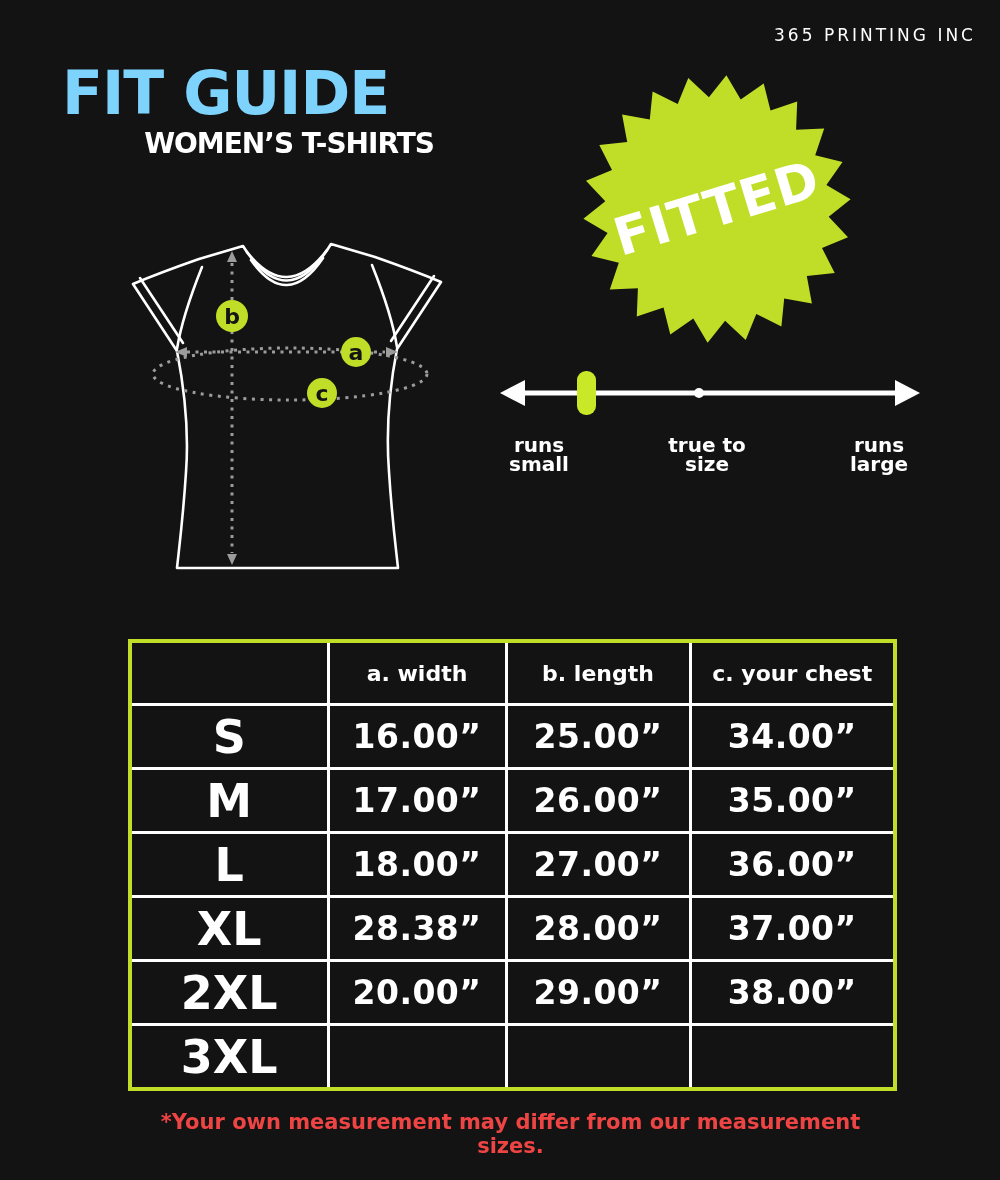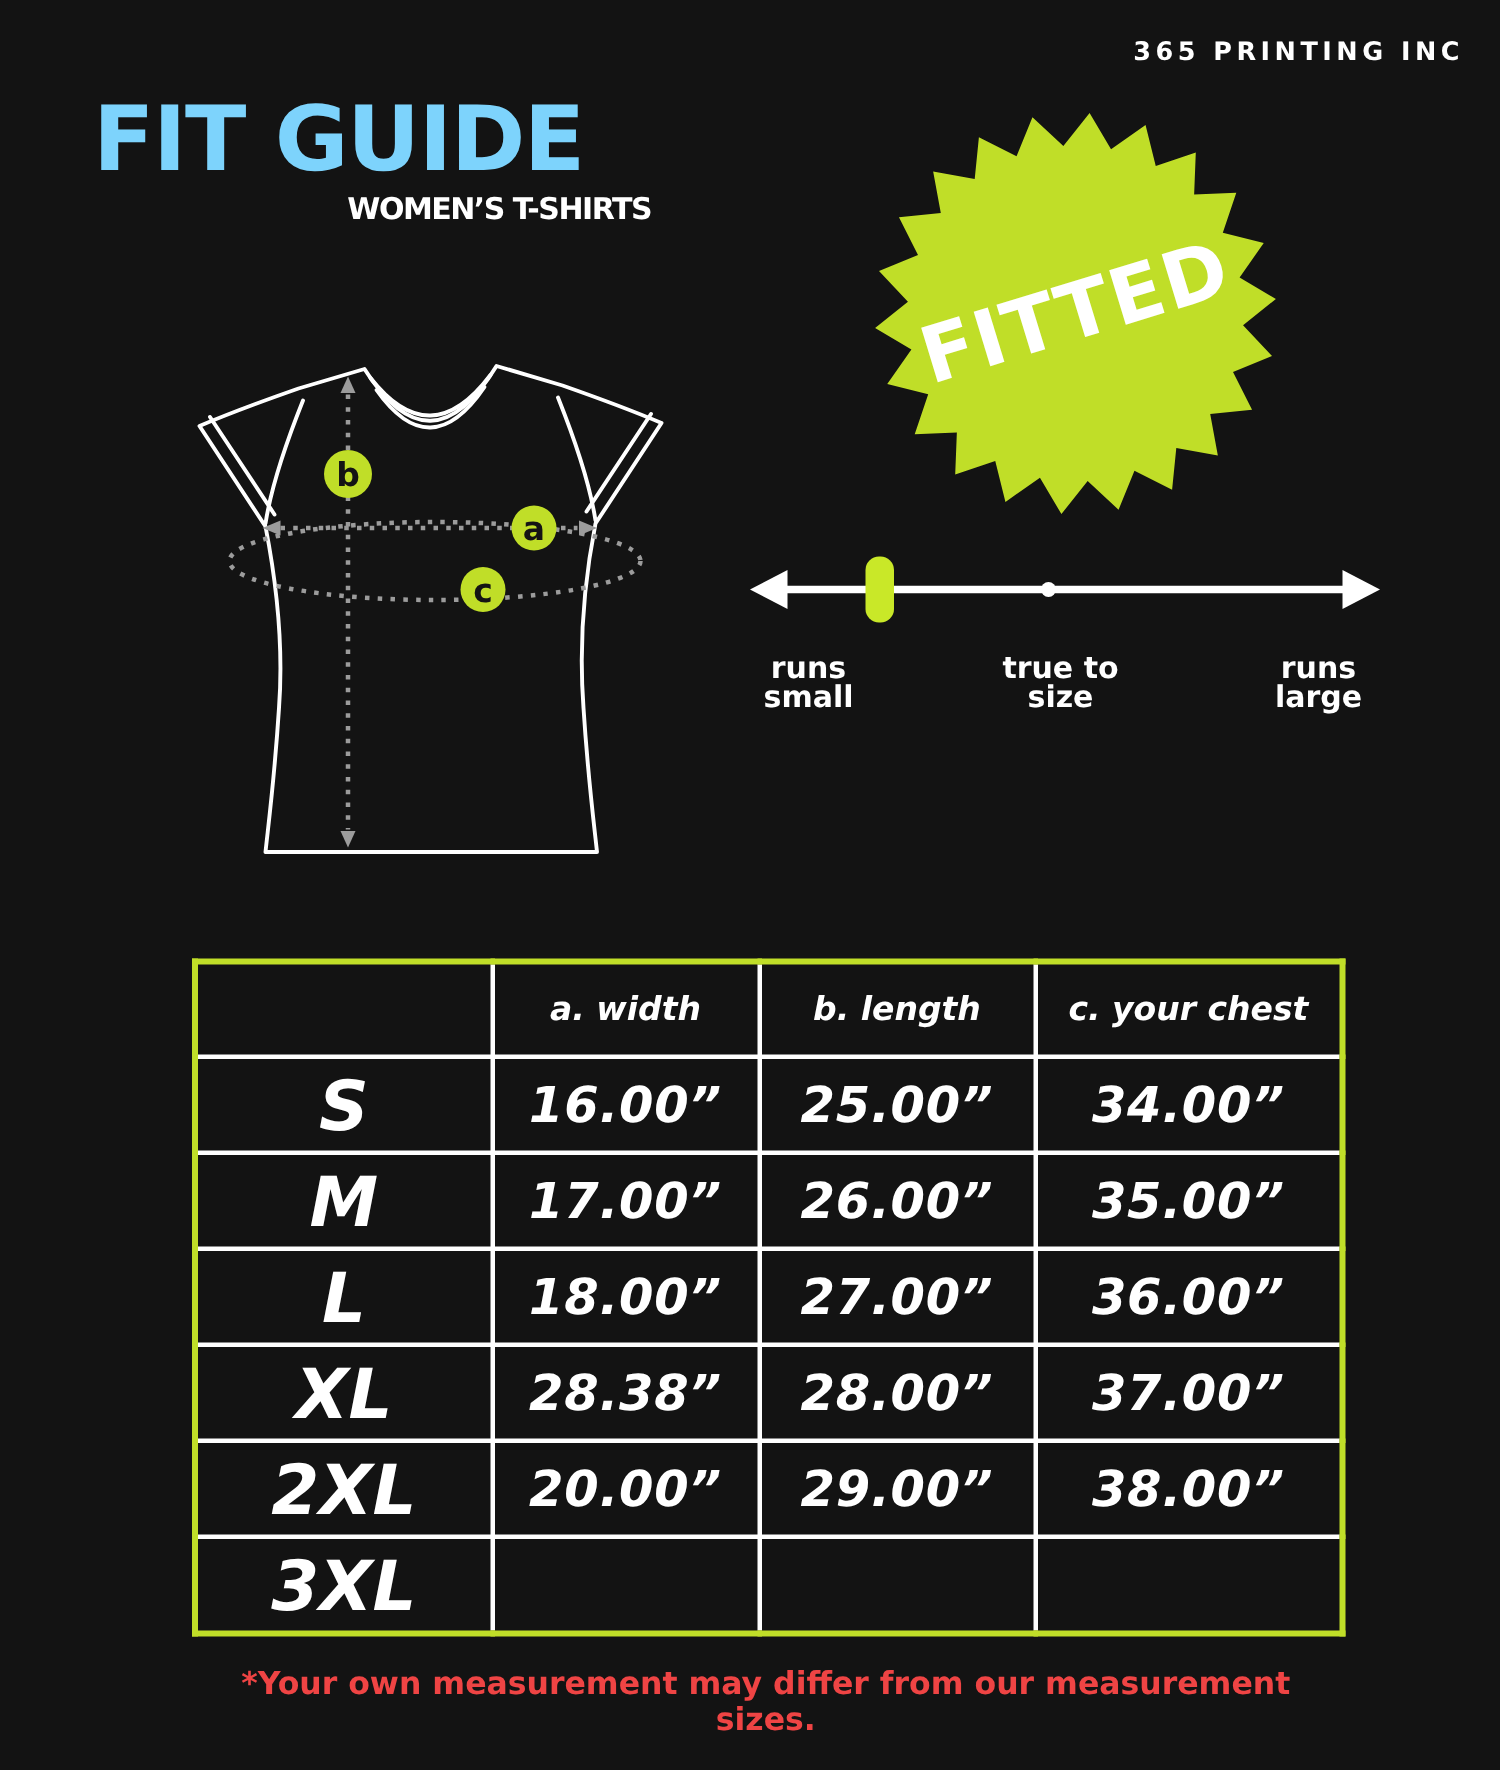--- a/index.html
+++ b/index.html
@@ -2,24 +2,24 @@
 <html><head>
 <meta charset="utf-8">
 <style>
   html,body{margin:0;padding:0;background:#131313;}
   .canvas{
     position:relative;width:1000px;height:1180px;background:#131313;
     overflow:hidden;font-family:"DejaVu Sans","Liberation Sans",sans-serif;color:#fff;
   }
   .abs{position:absolute;}
   
-  .brand{top:25px;right:24px;font-size:17px;font-weight:bold;letter-spacing:3px;color:#fff;}
+  .brand{top:25px;right:24px;font-size:17px;font-weight:normal;letter-spacing:3px;color:#fff;}
   .title-wrap{left:62px;top:62px;width:372px;}
   .title{color:#7dd3fc;font-size:60px;font-weight:bold;letter-spacing:-1px;line-height:1.05;white-space:nowrap;}
-  .subtitle{color:#fff;font-size:20px;font-weight:bold;letter-spacing:-1px;text-align:right;margin-top:2px;white-space:nowrap;}
+  .subtitle{color:#fff;font-size:28px;font-weight:bold;letter-spacing:-1px;text-align:right;margin-top:2px;white-space:nowrap;}
   
   .tshirt-svg{left:115px;top:222px;}
   .shirt-line{fill:none;stroke:#ffffff;stroke-width:2.6;stroke-linejoin:round;stroke-linecap:round;}
   .dash{fill:none;stroke:#9c9c9c;stroke-width:3;stroke-dasharray:3 5.5;}
   .dash-arrow{fill:#9c9c9c;}
   .marker-circle{fill:#c0de28;}
   .marker-letter{font-family:"DejaVu Sans",sans-serif;font-size:22px;font-weight:bold;fill:#141414;text-anchor:middle;}
   
   .badge-svg{left:567px;top:59px;}
   .badge-star{fill:#c0de28;}
@@ -30,21 +30,21 @@
   .lab-small{left:494px;width:90px;}
   .lab-true{left:657px;width:100px;}
   .lab-large{left:838px;width:82px;}
   
   .size-table{
     position:absolute;left:128px;top:639px;width:765px;
     border-collapse:collapse;table-layout:fixed;border:4px solid #c0de28;
   }
   .size-table th,.size-table td{
     border:3px solid #ffffff;text-align:center;vertical-align:middle;
-    color:#fff;font-weight:bold;padding:0;font-style:italic;
+    color:#fff;font-weight:bold;padding:0;
   }
   .size-table th{height:60px;font-size:22px;}
   .size-table td{height:61px;}
   td.size-cell{font-size:46px;}
   td.val-cell{font-size:33px;letter-spacing:0.5px;}
   .footnote{left:128px;top:1110px;width:765px;text-align:center;font-size:21px;font-weight:bold;color:#ef4444;}
 </style>
 </head>
 <body>
 

